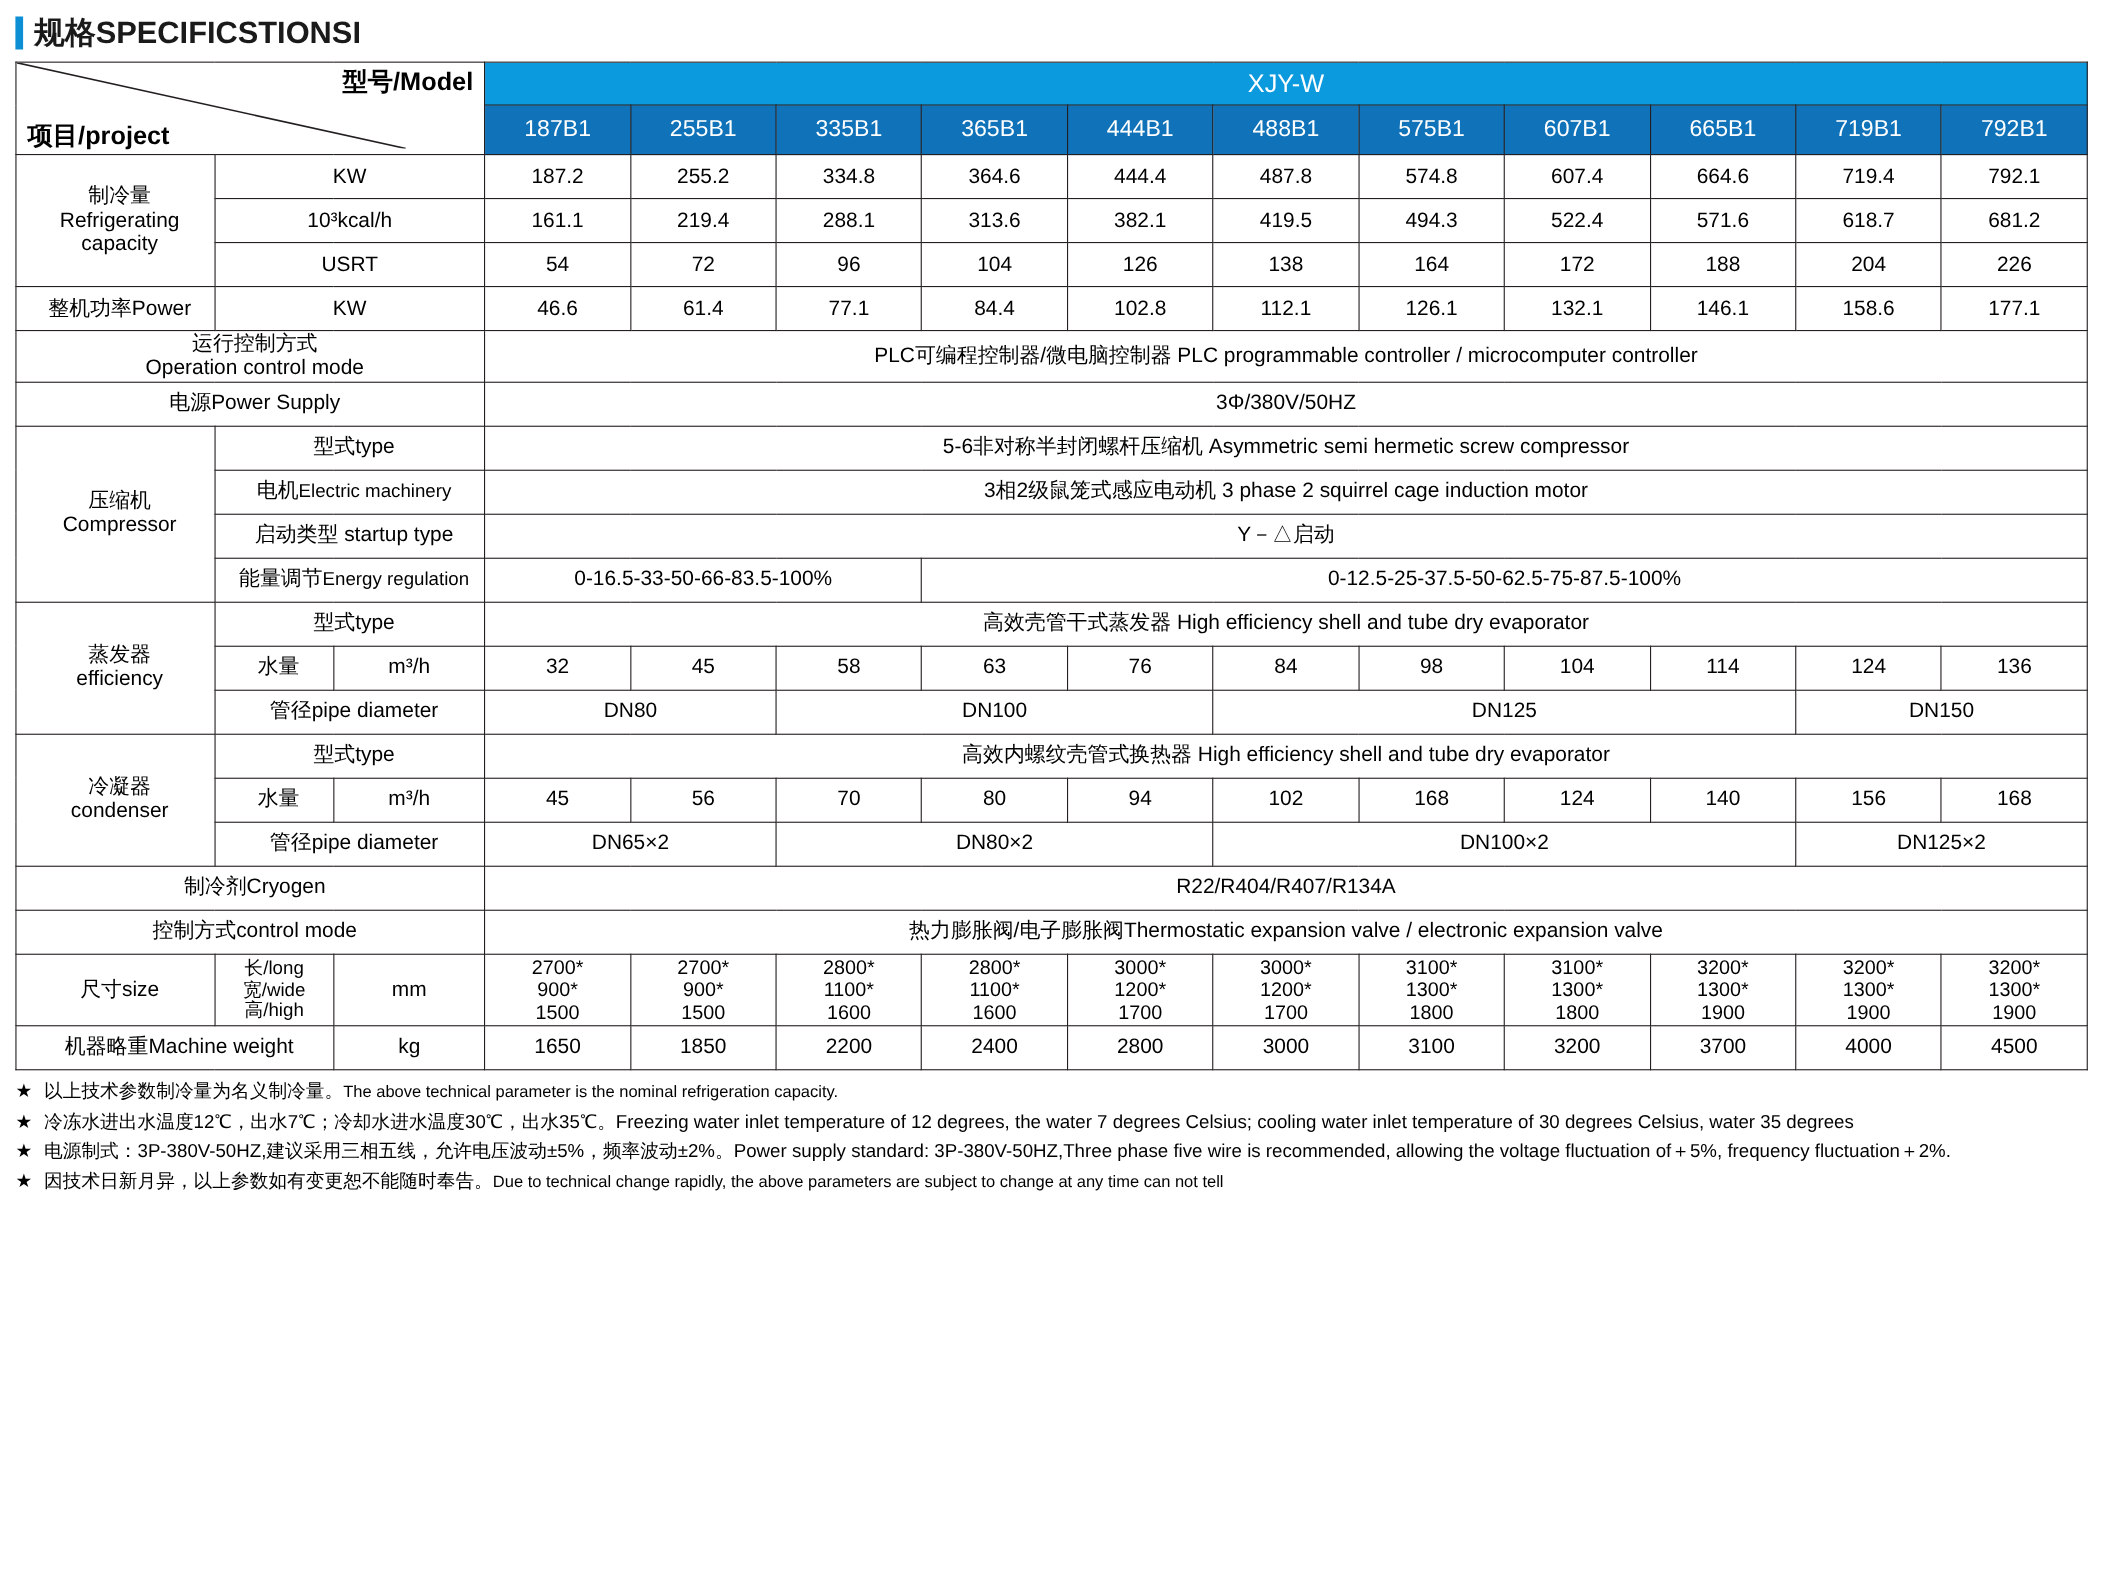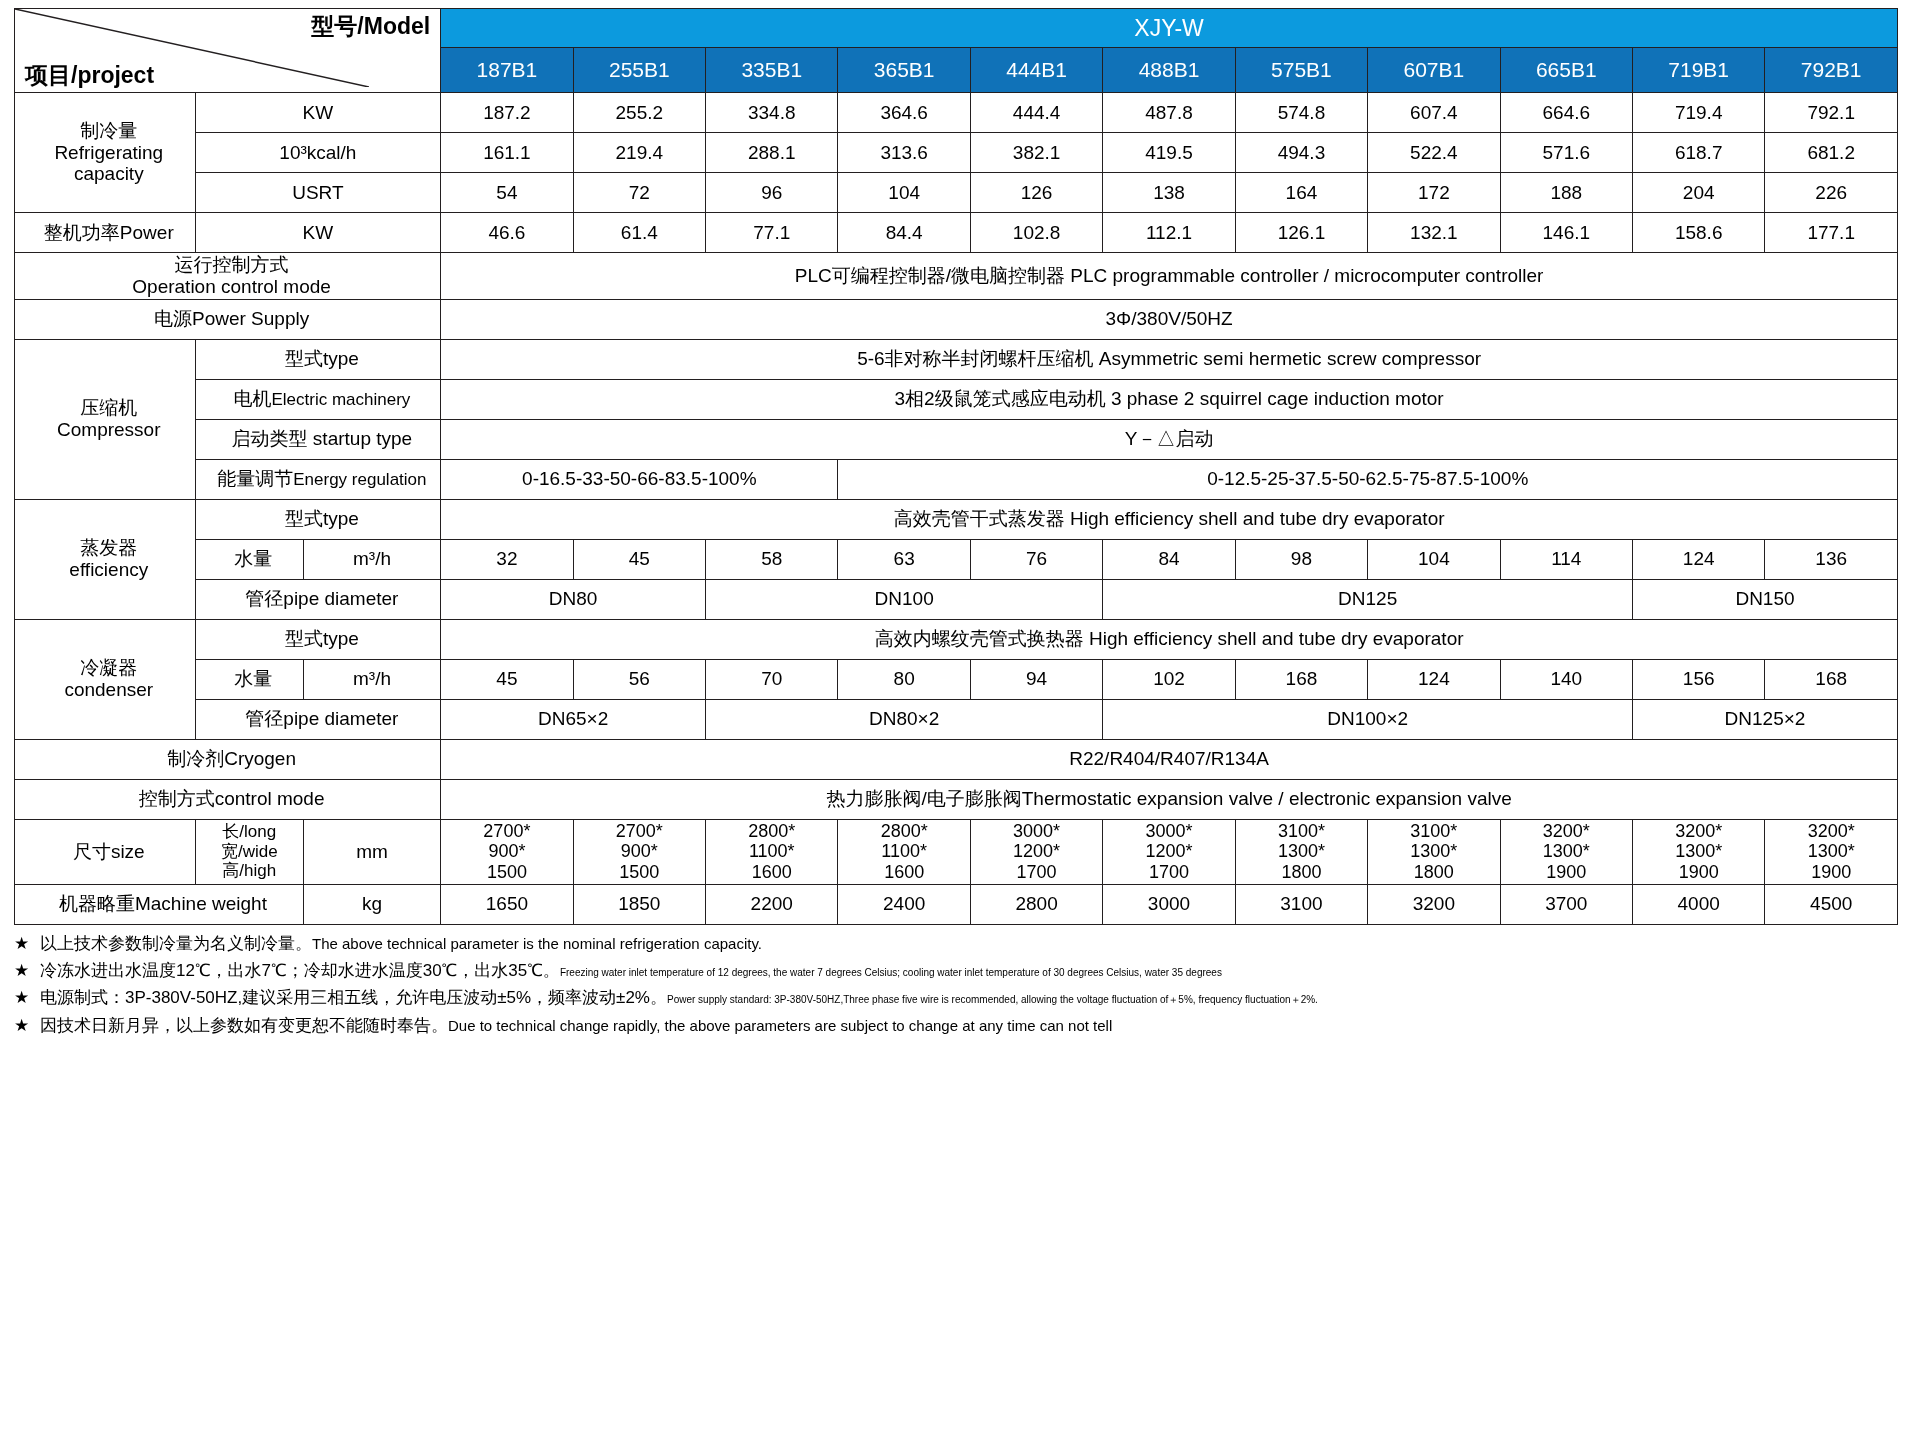--- a/index.html
+++ b/index.html
@@ -129,27 +129,31 @@
     margin-bottom: 6px;
   }
   .note .star {
     width: 26px;
     flex: 0 0 26px;
     text-align: left;
     font-size: 17px;
   }
   .note .txt { flex: 1 1 auto; }
   .note .txt .en-small { font-size: 15px; }
-  .note .txt .en-tiny { font-size: 10px; }
+  .note .txt .en-tiny { font-size: 17px; }
 </style>
 </head>
 <body>
 
 <div class="page">
 
+  <div class="title-row">
+    <div class="title-bar"></div>
+    <div class="title-text">规格SPECIFICSTIONSI</div>
+  </div>
 
   <table class="spec">
     <colgroup>
       <col style="width:150px">
       <col style="width:90px">
       <col style="width:114px">
       <col style="width:110px">
       <col style="width:110px">
       <col style="width:110px">
       <col style="width:110px">

